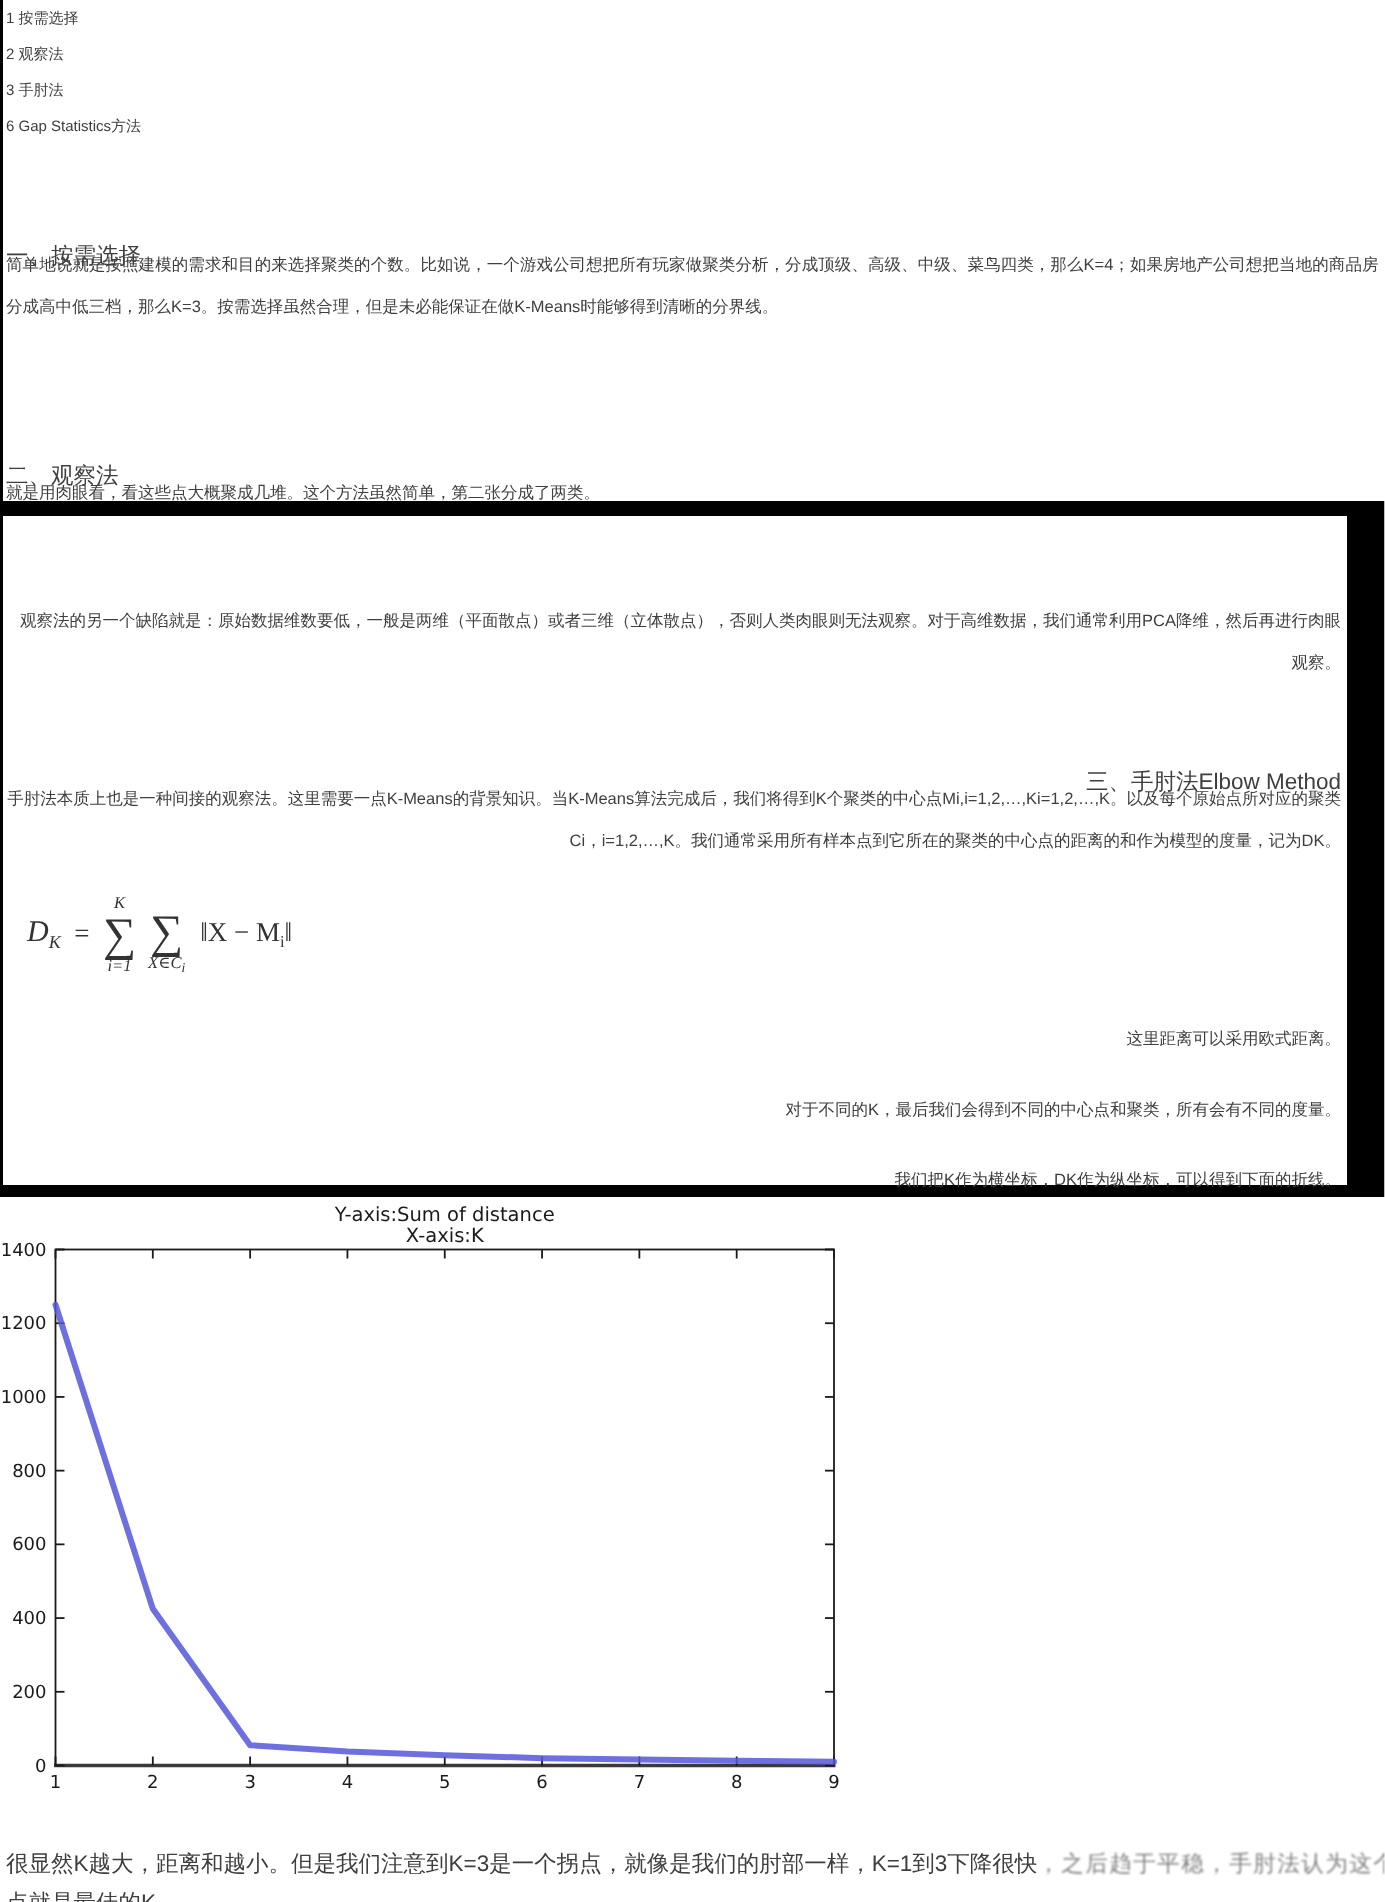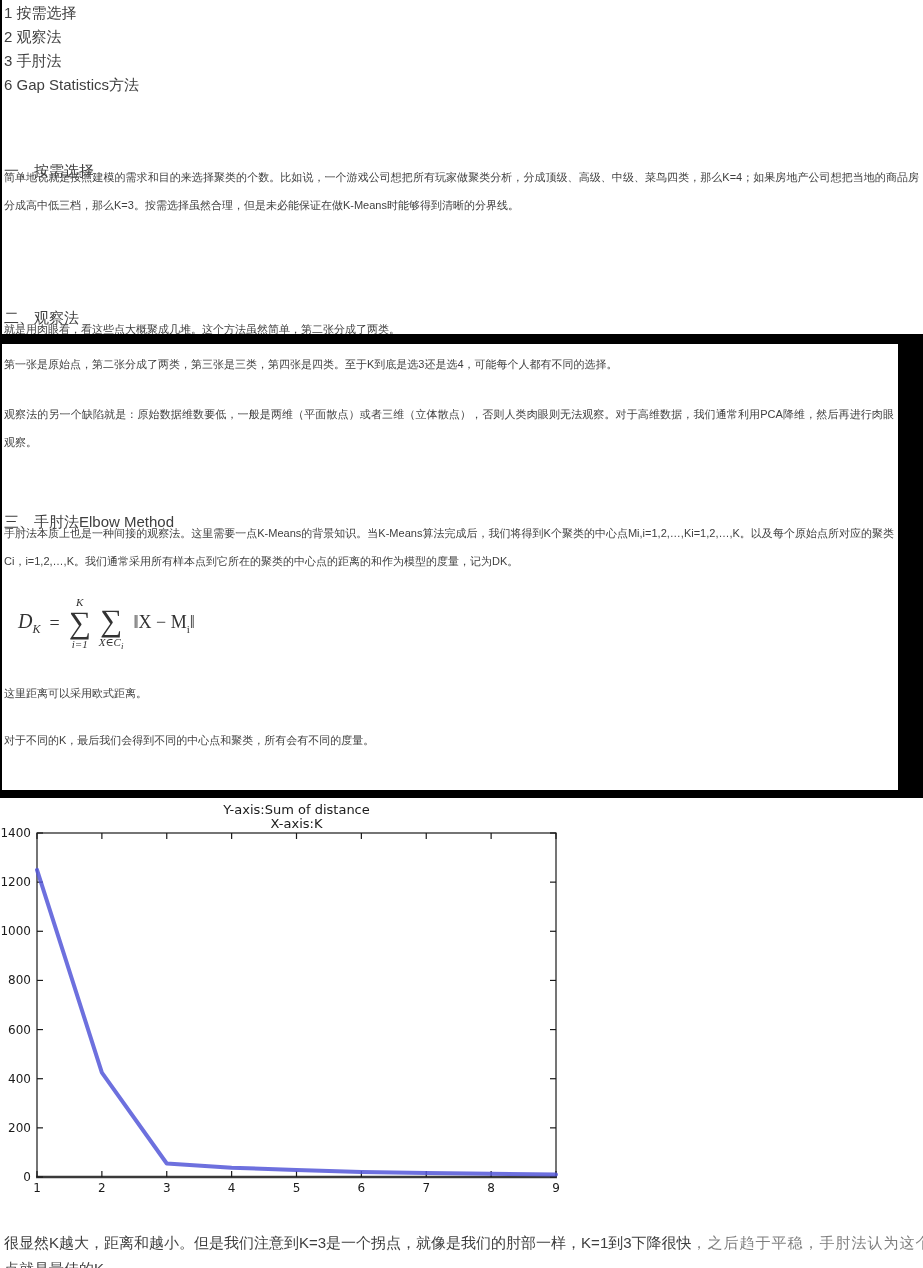--- a/index.html
+++ b/index.html
@@ -2,27 +2,27 @@
 <html><head>
 <meta charset="utf-8">
 <style>
   * { margin:0; padding:0; box-sizing:border-box; }
   html,body { width:923px; height:1268px; background:#fff; overflow:hidden; }
   body { position:relative; font-family:"Liberation Sans","DejaVu Sans",sans-serif; color:#3e3e3e; }
 
   .abs { position:absolute; }
   .left-line { left:0; top:0; width:2px; height:798px; background:#000; }
 
-  .toc-item { left:4px; width:915px; font-size:15px; line-height:24px; }
+  .toc-item { left:4px; width:915px; font-size:10px; line-height:24px; }
   .heading  { left:4px; width:915px; font-size:15px; line-height:22px;margin-top:39px; }
   .para     { left:4px; width:915px; font-size:11px; line-height:28px; text-align:justify; }
 
   .black-section { left:0; top:334px; width:923px; height:464px; background:#000; }
   .inner-white   { position:absolute; top:10px; left:2px; right:25px; bottom:8px; background:#fff; }
-  .inner-white .para, .inner-white .heading { left:2px; width:890px; }
+  .inner-white .para, .inner-white .heading { left:2px; width:890px;text-align:right; }
 
   
   .formula { left:16px; top:250px; display:flex; align-items:center;
              font-family:"Liberation Serif","DejaVu Serif",serif; color:#333; }
   .f-var { font-style:italic; font-size:20px;font-family:Liberation Serif, serif; }
   .f-var sub { font-size:12px; font-style:italic; }
   .f-eq { font-size:18px; margin:0 9px; }
   .f-sum { display:flex; flex-direction:column; align-items:center; margin-right:8px; }
   .f-lim { font-size:11px; font-style:italic; line-height:12px; color:#333; }
   .f-lim sub { font-size:9px; }
@@ -49,21 +49,20 @@
 <div class="abs toc-item" style="top:73px">6 Gap Statistics方法</div>
 
 <div class="abs heading" style="top:121px">一、按需选择</div>
 <div class="abs para" style="top:163px">简单地说就是按照建模的需求和目的来选择聚类的个数。比如说，一个游戏公司想把所有玩家做聚类分析，分成顶级、高级、中级、菜鸟四类，那么K=4；如果房地产公司想把当地的商品房分成高中低三档，那么K=3。按需选择虽然合理，但是未必能保证在做K-Means时能够得到清晰的分界线。</div>
 
 <div class="abs heading" style="top:268px">二、观察法</div>
 <div class="abs para" style="top:315px">就是用肉眼看，看这些点大概聚成几堆。这个方法虽然简单，第二张分成了两类。</div>
 
 <div class="abs black-section">
   <div class="inner-white">
-    <div class="abs para" style="top:6px">第一张是原始点，第二张分成了两类，第三张是三类，第四张是四类。至于K到底是选3还是选4，可能每个人都有不同的选择。</div>
     <div class="abs para" style="top:56px">观察法的另一个缺陷就是：原始数据维数要低，一般是两维（平面散点）或者三维（立体散点），否则人类肉眼则无法观察。对于高维数据，我们通常利用PCA降维，然后再进行肉眼观察。</div>
     <div class="abs heading" style="top:128px">三、手肘法Elbow Method</div>
     <div class="abs para" style="top:175px">手肘法本质上也是一种间接的观察法。这里需要一点K-Means的背景知识。当K-Means算法完成后，我们将得到K个聚类的中心点Mi,i=1,2,…,Ki=1,2,…,K。以及每个原始点所对应的聚类Ci，i=1,2,…,K。我们通常采用所有样本点到它所在的聚类的中心点的距离的和作为模型的度量，记为DK。</div>
 
     <div class="abs formula">
       <span class="f-var"><span>D</span><sub>K</sub></span>
       <span class="f-eq">=</span>
       <span class="f-sum">
         <span class="f-lim">K</span>
         <span class="f-sigma">∑</span>
@@ -72,20 +71,21 @@
       <span class="f-sum">
         <span class="f-lim">&nbsp;</span>
         <span class="f-sigma">∑</span>
         <span class="f-lim"><span>X∈C</span><sub>i</sub></span>
       </span>
       <span class="f-body"><span>‖X − M</span><sub>i</sub><span>‖</span></span>
     </div>
 
     <div class="abs para" style="top:335px">这里距离可以采用欧式距离。</div>
     <div class="abs para" style="top:382px">对于不同的K，最后我们会得到不同的中心点和聚类，所有会有不同的度量。</div>
+    <div class="abs para" style="top:429px">我们把K作为横坐标，DK作为纵坐标，可以得到下面的折线。</div>
   </div>
 </div>
 
 <div class="abs chart-wrap">
   <svg width="923" height="400" viewBox="0 0 923 400" xmlns="http://www.w3.org/2000/svg">
       <text x="296.5" y="16" text-anchor="middle" class="ct">Y-axis:Sum of distance</text>
       <text x="296.5" y="30" text-anchor="middle" class="ct">X-axis:K</text>
       <rect x="37" y="35" width="519" height="344" fill="none" stroke="#1a1a1a" stroke-width="1.2"></rect>
       <line x1="36" y1="379" x2="557" y2="379" stroke="#3a3a3a" stroke-width="2.4"></line>
       <line x1="37" y1="379" x2="43" y2="379" stroke="#1a1a1a" stroke-width="1.2"></line>

